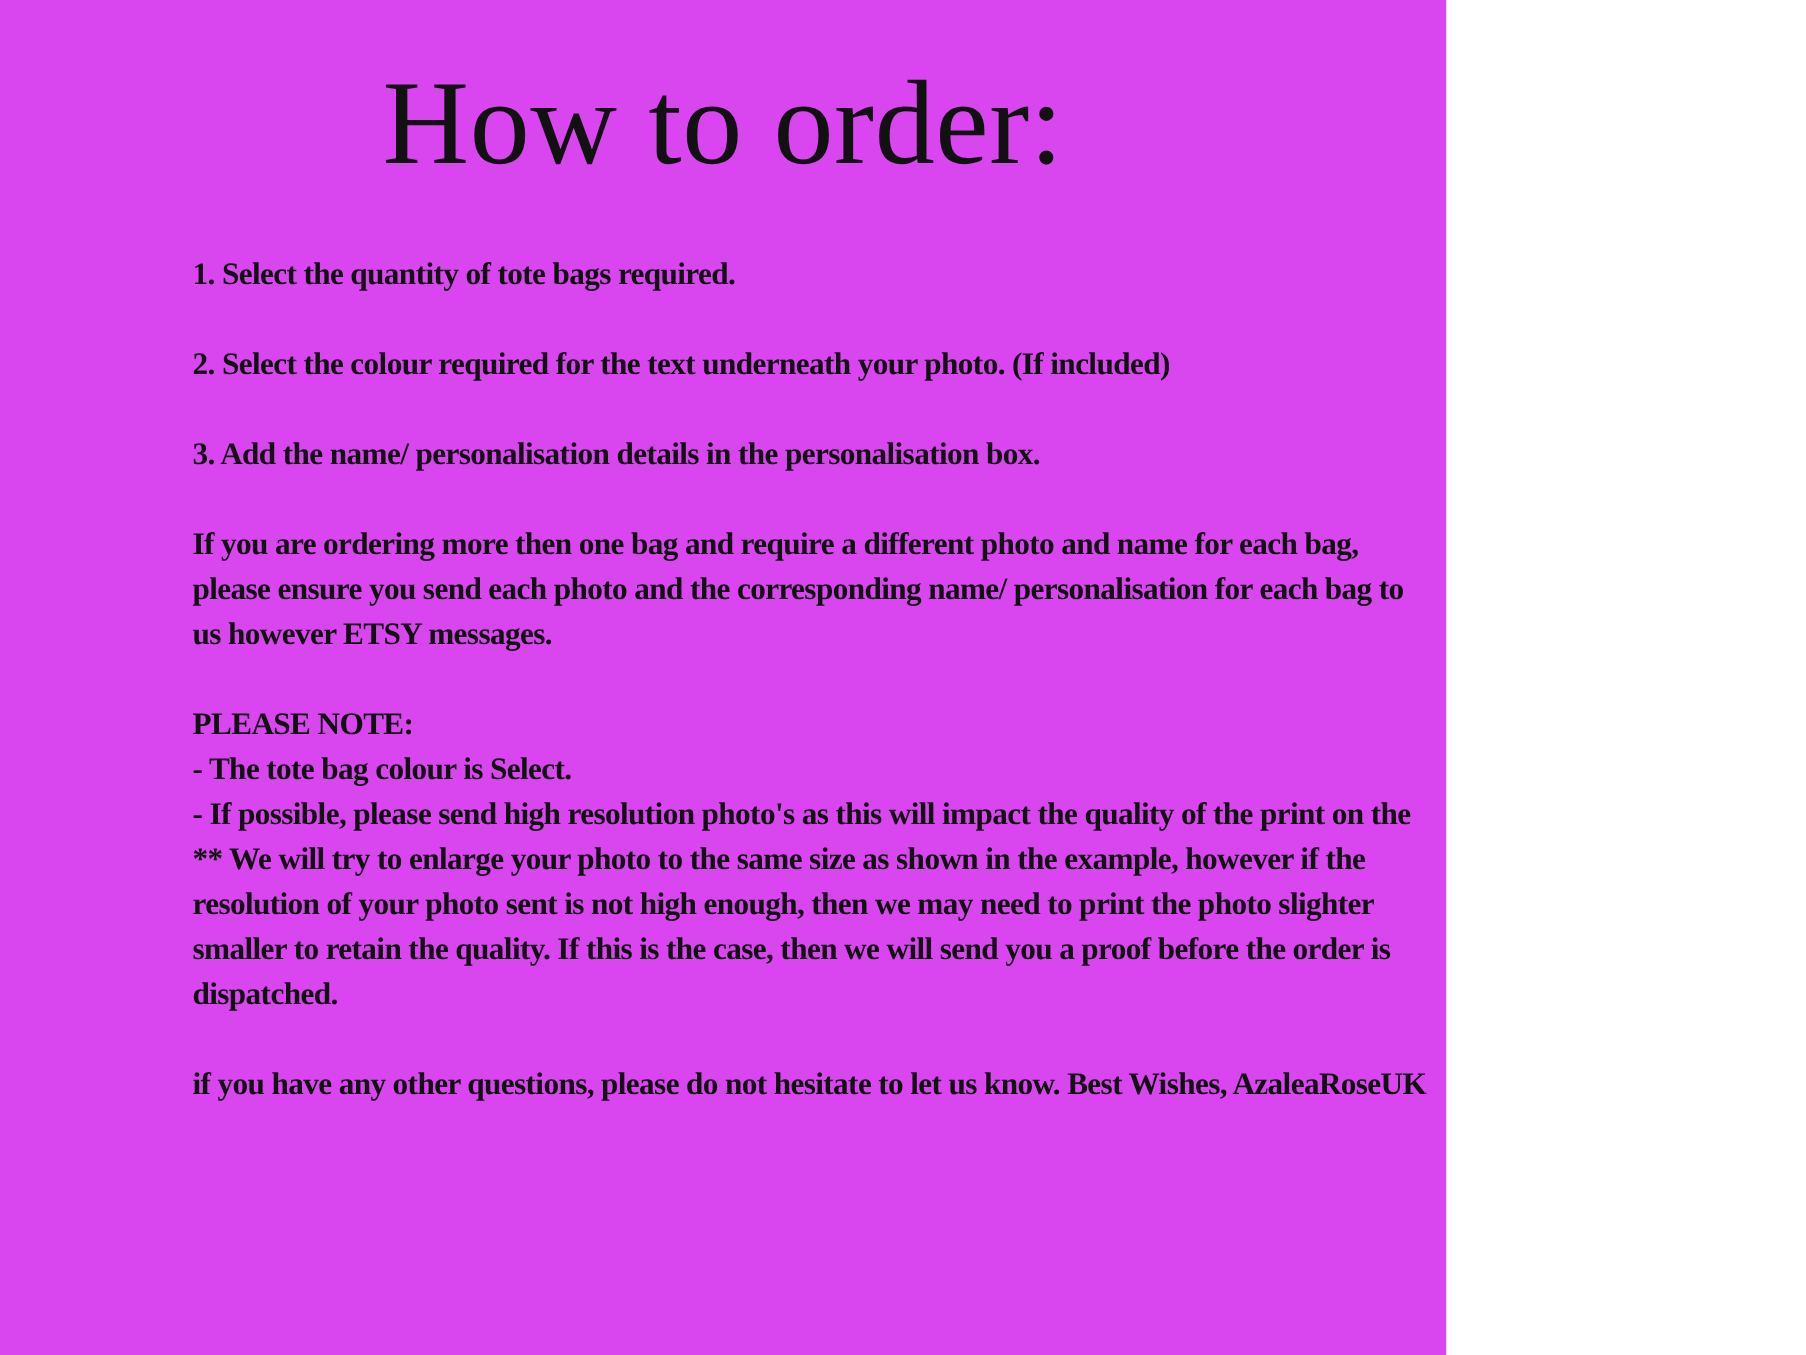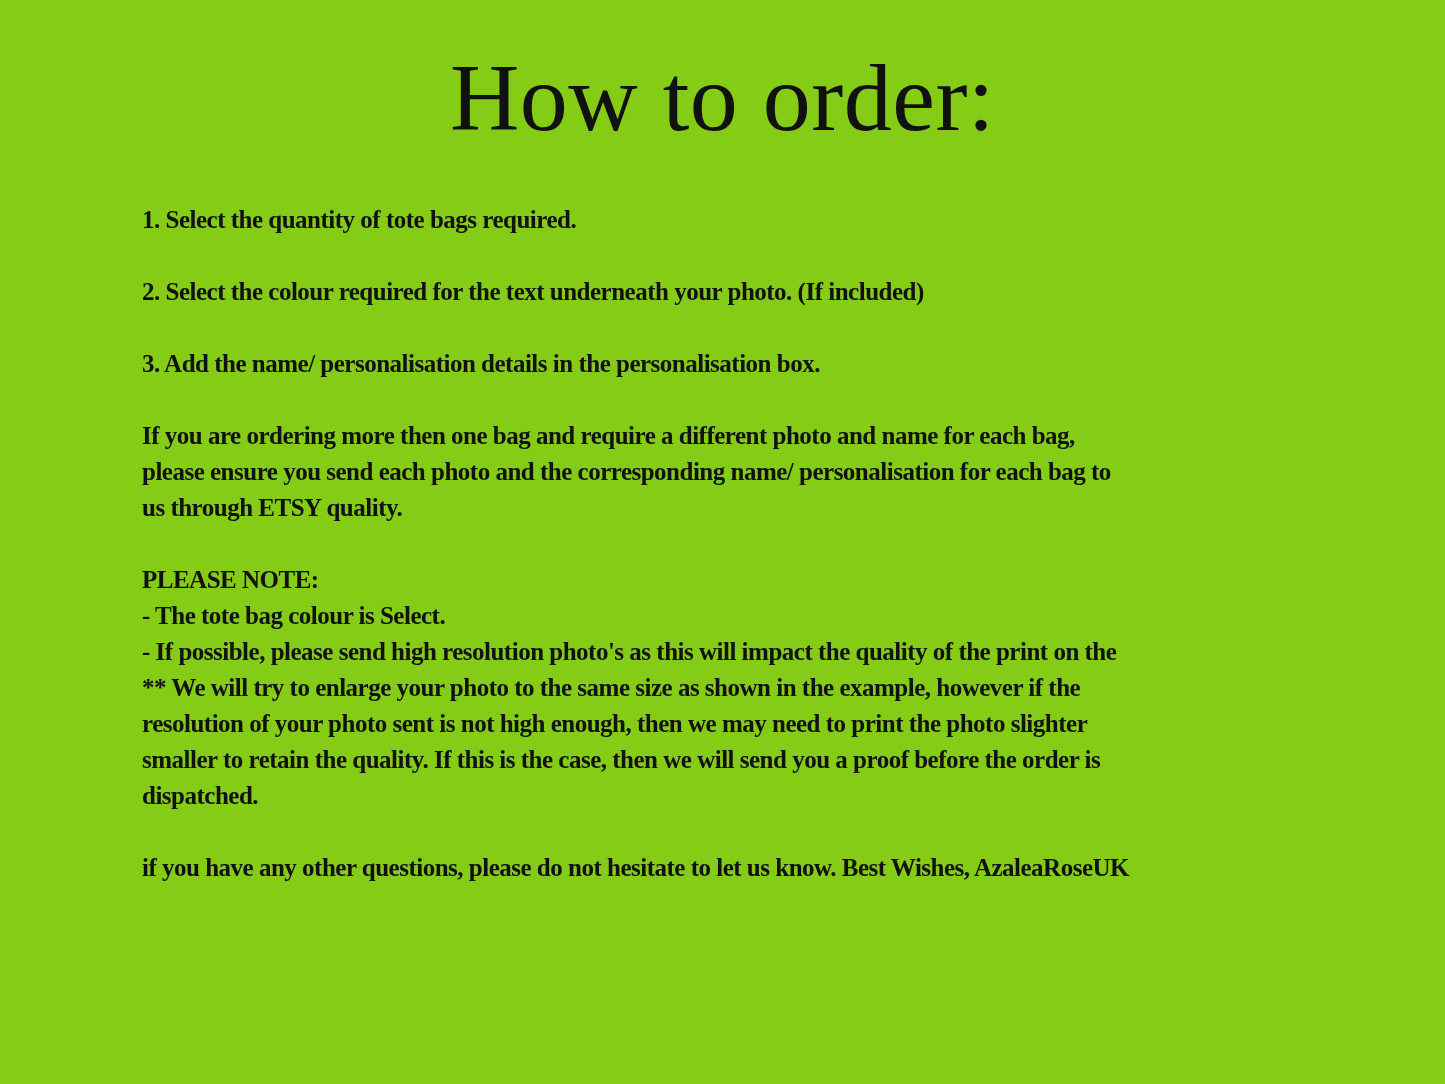--- a/index.html
+++ b/index.html
@@ -2,23 +2,23 @@
 <html><head>
 <meta charset="utf-8">
 <style>
   html, body {
     margin: 0;
     padding: 0;
     background: #ffffff;
   }
   .page {
     position: relative;
-    width: 1445px;
+    width: 1157px;
     height: 1084px;
-    background: #84cc16;
+    background: #d946ef;
     color: #111111;
     font-family: "Liberation Serif", "DejaVu Serif", serif;
     overflow: hidden;
   }
   .title {
     position: absolute;
     top: 40px;
     left: 0;
     width: 100%;
     margin: 0;
@@ -34,21 +34,21 @@
     left: 138px;
     top: 202px;
     width: 1240px;
     font-size: 25px;
     font-weight: 700;
     line-height: 36px;
     letter-spacing: -0.5px;
     color: #111111;
   }
   .para {
-    margin: 0 0 36px 4px;
+    margin: 0 0 36px 16px;
     padding: 0;
   }
   .para:last-child {
     margin-bottom: 0;
   }
   .line {
     display: block;
     white-space: nowrap;
   }
 </style>
@@ -63,21 +63,21 @@
 
     <p class="para line">1. Select the quantity of tote bags required.</p>
 
     <p class="para line">2. Select the colour required for the text underneath your photo. (If included)</p>
 
     <p class="para line">3. Add the name/ personalisation details in the personalisation box.</p>
 
     <p class="para">
       <span class="line">If you are ordering more then one bag and require a different photo and name for each bag,</span>
       <span class="line">please ensure you send each photo and the corresponding name/ personalisation for each bag to</span>
-      <span class="line">us through ETSY quality.</span>
+      <span class="line">us however ETSY messages.</span>
     </p>
 
     <p class="para">
       <span class="line">PLEASE NOTE:</span>
       <span class="line">- The tote bag colour is Select.</span>
       <span class="line">- If possible, please send high resolution photo's as this will impact the quality of the print on the</span>
       <span class="line">** We will try to enlarge your photo to the same size as shown in the example, however if the</span>
       <span class="line">resolution of your photo sent is not high enough, then we may need to print the photo slighter</span>
       <span class="line">smaller to retain the quality. If this is the case, then we will send you a proof before the order is</span>
       <span class="line">dispatched.</span>

